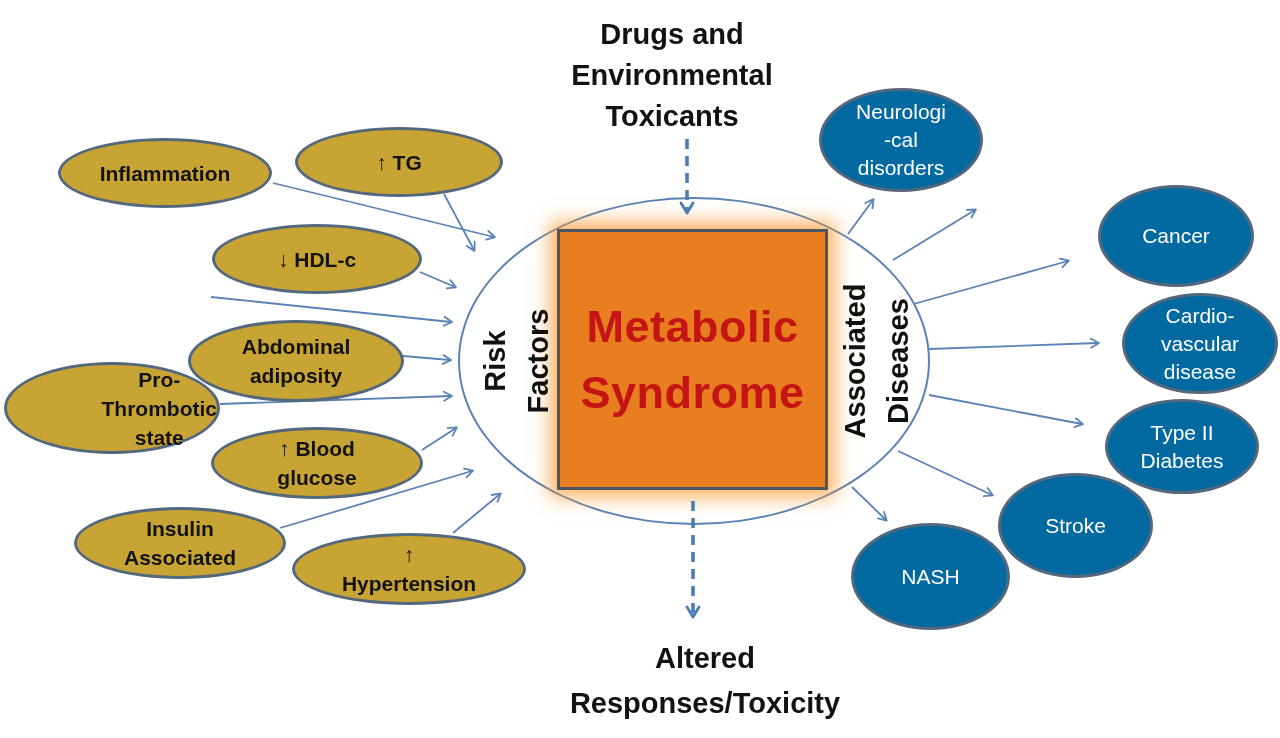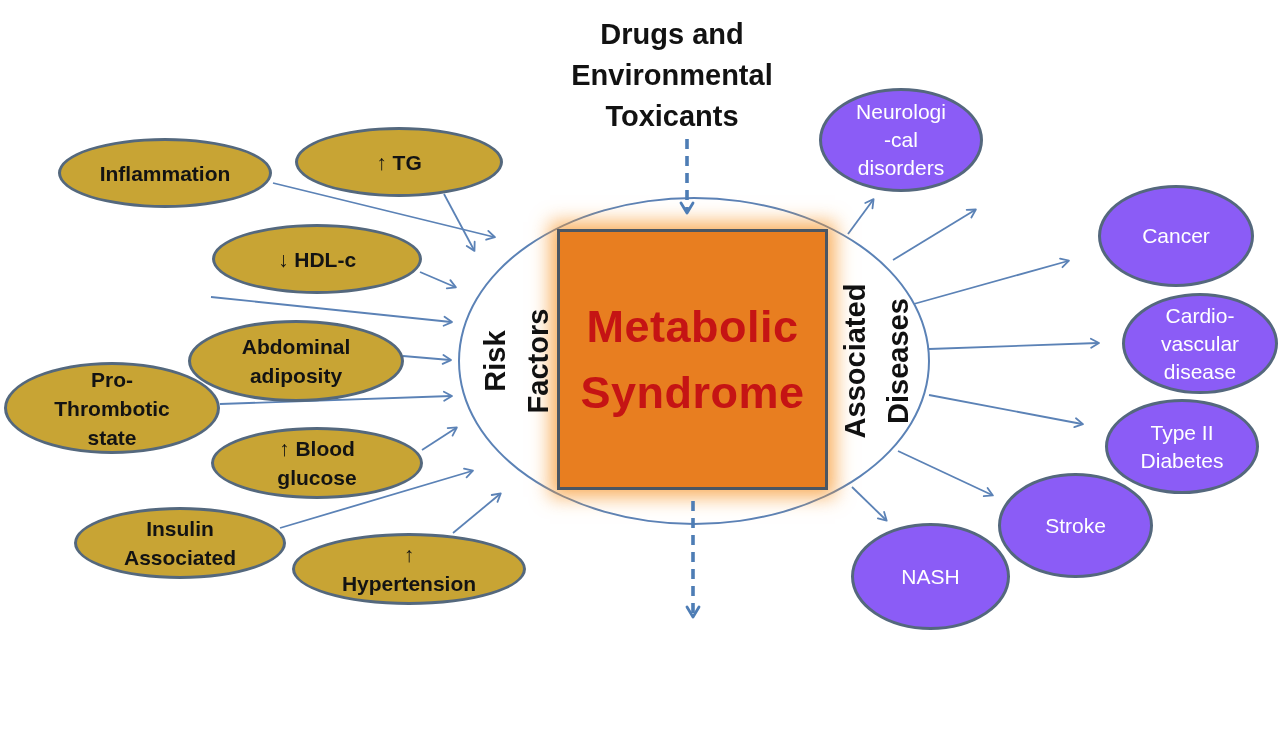--- a/index.html
+++ b/index.html
@@ -36,21 +36,21 @@
   #risk-label { left:397px; top:318px; }
   #assoc-label { left:757px; top:318px; }
 
   .node {
     position:absolute; border-radius:50%; box-sizing:border-box; z-index:4;
     display:flex; align-items:center; justify-content:center; text-align:center;
     border:3px solid #54687D;
   }
   .node span { white-space:pre-line; display:block; }
   .gold { background:#C8A434; color:#131313; font-weight:bold; font-size:21px; line-height:29px; }
-  .red  { background:#8b5cf6; color:#ffffff; font-weight:normal; font-size:21px; line-height:28px; }
+  .red  { background:#0369a1; color:#ffffff; font-weight:normal; font-size:21px; line-height:28px; }
 
   .big-label {
     position:absolute; z-index:2; color:#121212; font-weight:bold;
     text-align:center; white-space:pre-line;
   }
   #top-label    { left:492px; top:14px;  width:360px; font-size:29px; line-height:41px; }
   #bottom-label { left:505px; top:636px; width:400px; font-size:29px; line-height:45px; }
 </style>
 </head>
 <body>
@@ -92,35 +92,37 @@
   </div>
 
   <div class="vtext" id="risk-label">Risk
 Factors</div>
   <div class="vtext" id="assoc-label">Associated
 Diseases</div>
 
   <div class="big-label" id="top-label">Drugs and
 Environmental
 Toxicants</div>
+  <div class="big-label" id="bottom-label">Altered
+Responses/Toxicity</div>
 
   <div class="node gold" style="left:58px;  top:138px; width:214px; height:70px;">
       <span>Inflammation</span>
     </div>
   <div class="node gold" style="left:295px; top:127px; width:208px; height:70px;">
       <span>↑  TG</span>
     </div>
   <div class="node gold" style="left:212px; top:224px; width:210px; height:70px;">
       <span>↓  HDL-c</span>
     </div>
   <div class="node gold" style="left:188px; top:320px; width:216px; height:82px;">
       <span>Abdominal
 adiposity</span>
     </div>
-  <div class="node gold" style="left:4px;   top:362px; width:216px; height:92px;">
+  <div class="node gold" style="left:4px;   top:362px; width:216px; height:92px;justify-content:flex-end;">
       <span>Pro-
 Thrombotic
 state</span>
     </div>
   <div class="node gold" style="left:211px; top:427px; width:212px; height:72px;">
       <span>↑ Blood
 glucose</span>
     </div>
   <div class="node gold" style="left:74px;  top:507px; width:212px; height:72px;">
       <span>Insulin

